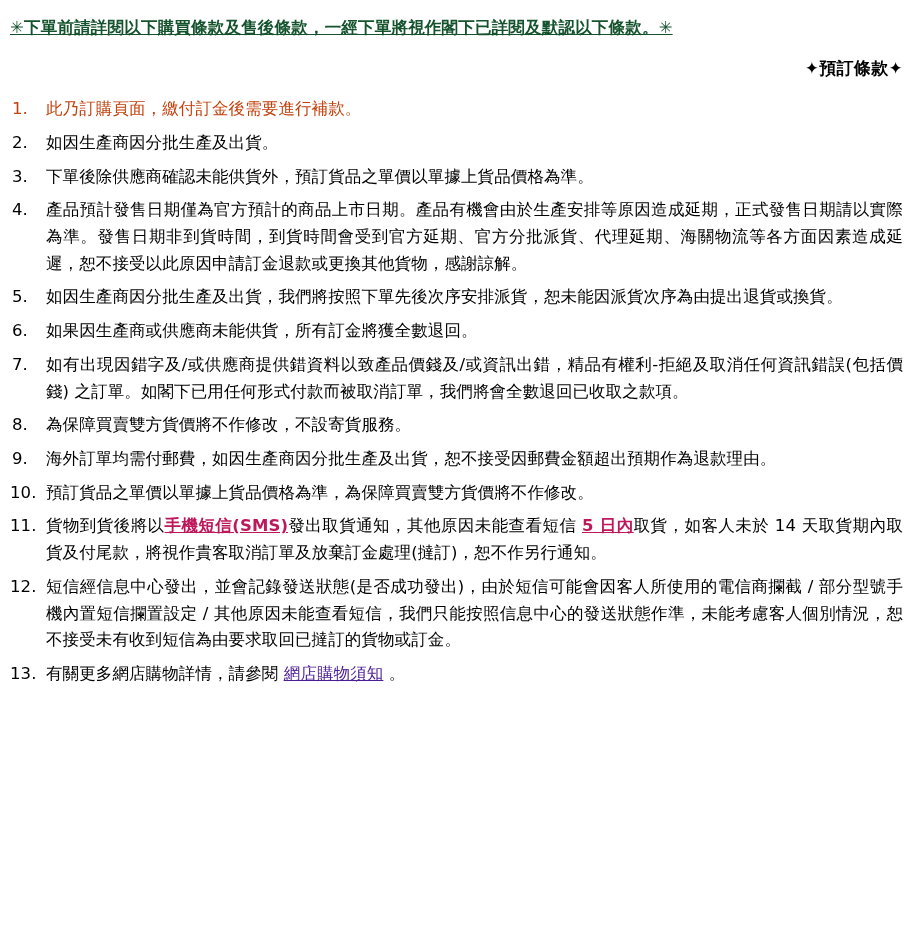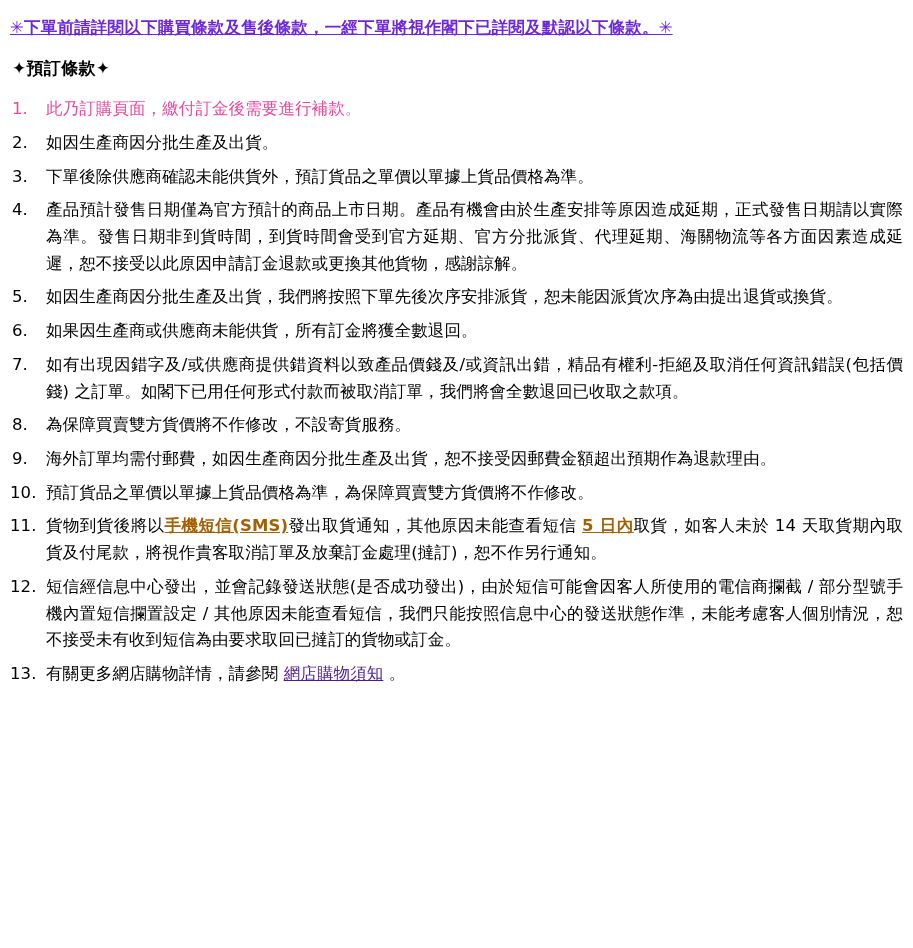--- a/index.html
+++ b/index.html
@@ -12,36 +12,37 @@
     min-height: 948px;
     font-family: "DejaVu Sans", "Liberation Sans", sans-serif;
     color: #000000;
   }
   .page {
     width: 913px;
     box-sizing: border-box;
     padding: 12px 10px 10px 10px;
   }
   .banner {
-    color: #6d28d9;
+    color: #14532d;
     font-weight: bold;
     font-size: 16.5px;
     text-decoration: underline;
     text-align: left;
     letter-spacing: 0.2px;
     line-height: 1.4;
     margin: 4px 0 18px 0;
     white-space: nowrap;
   }
   .section-title {
     font-size: 17px;
     font-weight: bold;
     color: #000;
     margin: 0 0 16px 2px;
     letter-spacing: 0.3px;
+    text-align: right;
   }
   ol.terms {
     list-style: none;
     margin: 0;
     padding: 0;
     counter-reset: term;
   }
   ol.terms > li {
     position: relative;
     padding-left: 36px;
@@ -58,24 +59,24 @@
     left: 2px;
     top: 0;
     width: 30px;
     text-align: left;
     font-size: 16.5px;
   }
   ol.terms > li.wide::before {
     left: 0px;
   }
   li.red, li.red::before {
-    color: #ec4899;
+    color: #c2410c;
   }
   .u-red {
-    color: #a16207;
+    color: #be185d;
     text-decoration: underline;
     font-weight: bold;
   }
   .link {
     color: #4c1d95;
     text-decoration: underline;
   }
 </style>
 </head>
 <body>

